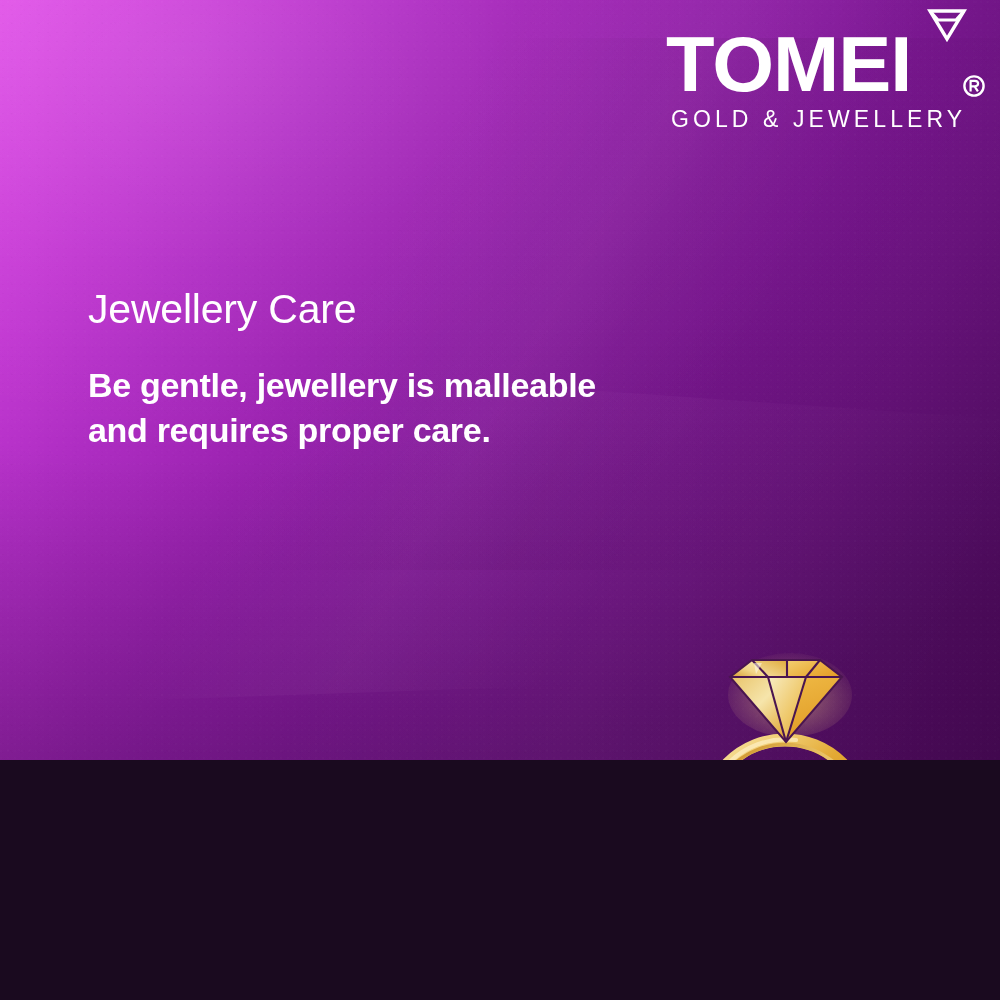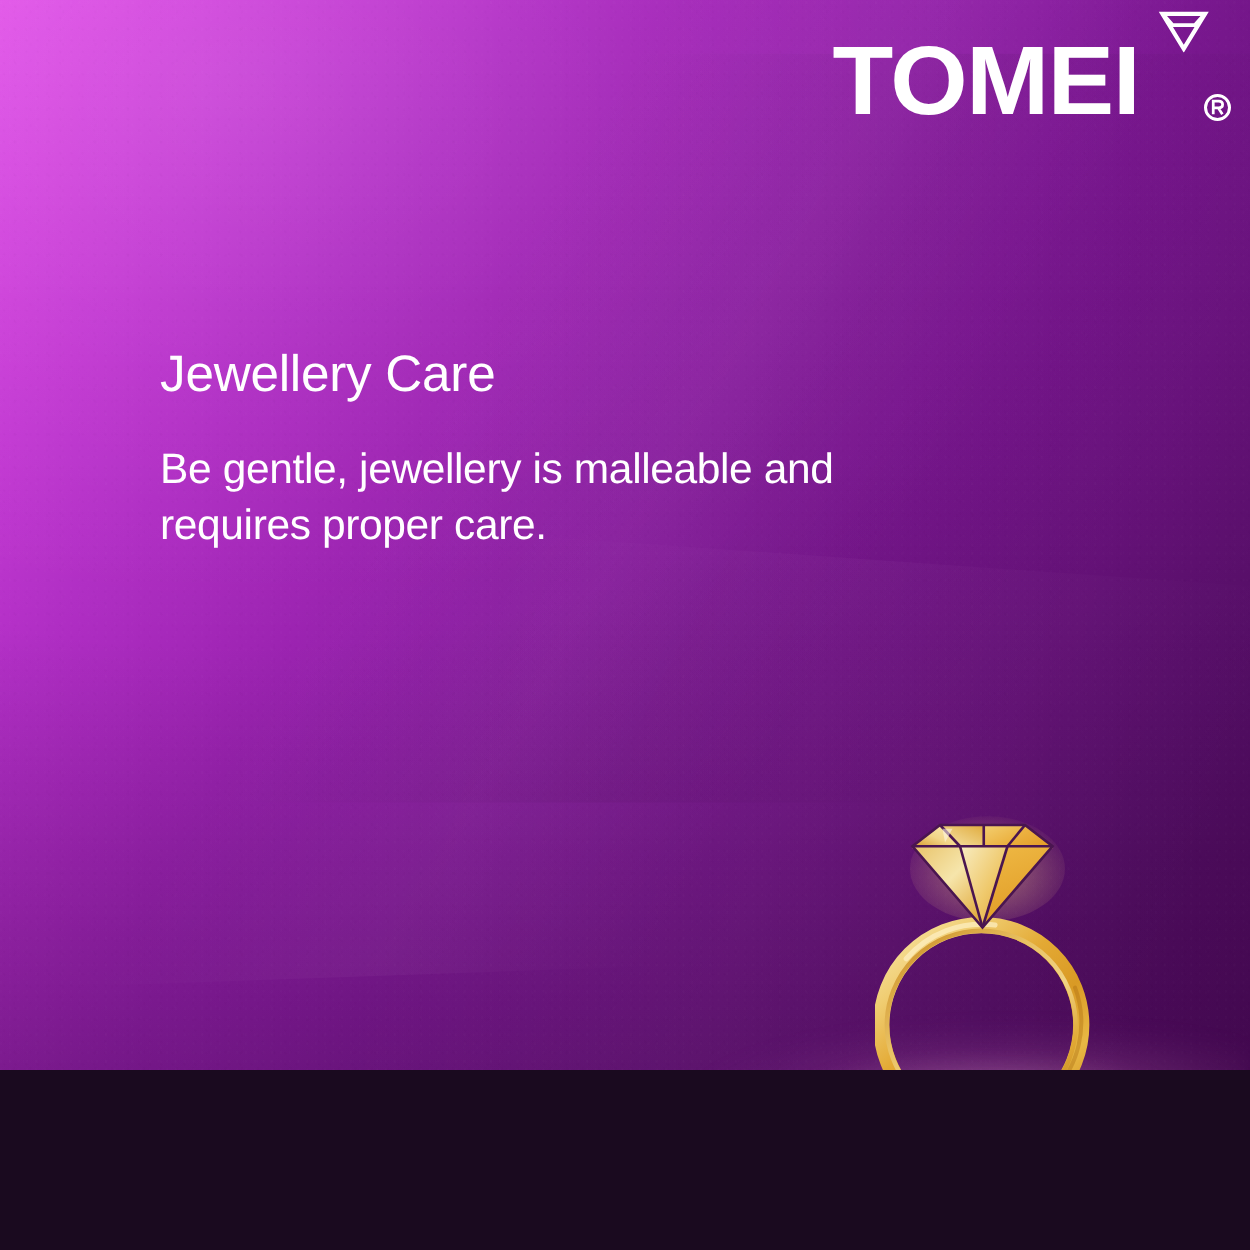--- a/index.html
+++ b/index.html
@@ -4,21 +4,21 @@
 <title>Tomei Jewellery Care</title>
 <style>
   html, body {
     margin: 0;
     padding: 0;
     background: #1a0a1f;
   }
   .canvas {
     position: relative;
     width: 1000px;
-    height: 856px;
+    height: 760px;
     overflow: hidden;
     font-family: "Liberation Sans", sans-serif;
     background: #7a1480;
   }
 
   
   .bg-base {
     position: absolute;
     inset: 0;
     background:
@@ -168,38 +168,37 @@
     font-size: 23px;
     line-height: 26px;
     letter-spacing: 4.1px;
     white-space: nowrap;
   }
 
   
   .copy {
     position: absolute;
     left: 88px;
-    top: 273px;
+    top: 283px;
     width: 580px;
-    margin-left: 40px;
   }
   .headline {
     color: #ffffff;
     font-family: "Liberation Sans", sans-serif;
     font-weight: normal;
     font-size: 41px;
     line-height: 52px;
     letter-spacing: -0.2px;
     margin: 0 0 28px 0;
     white-space: nowrap;
   }
   .para {
     color: #ffffff;
     font-family: "Liberation Sans", sans-serif;
-    font-weight: normal;
+    font-weight: bold;
     font-size: 34px;
     line-height: 45px;
     letter-spacing: -0.3px;
     margin: 0;
     max-width: 545px;
   }
   .para + .para { margin-top: 45px; }
 
   
   .ring-art {
@@ -238,20 +237,21 @@
     <div class="logo-reg">
       <svg viewBox="0 0 24 24" width="24" height="24" aria-hidden="true">
         <circle cx="12" cy="12" r="9.6" fill="none" stroke="#ffffff" stroke-width="2.4"></circle>
         <path d="M 8.6 17.4 L 8.6 6.8 L 12.9 6.8
                  C 15.1 6.8 16.1 8.0 16.1 9.6
                  C 16.1 11.2 15.1 12.3 12.9 12.3
                  L 8.6 12.3 M 12.6 12.3 L 15.9 17.4" fill="none" stroke="#ffffff" stroke-width="2.2" stroke-linecap="butt" stroke-linejoin="miter"></path>
       </svg>
     </div>
 
+    <div class="logo-tagline">GOLD &amp; JEWELLERY</div>
   </div>
 
   <div class="copy">
     <div class="headline">Jewellery Care</div>
     <p class="para">Be gentle, jewellery is malleable and requires proper care.</p>
   </div>
 
   <div class="ring-art">
     <svg viewBox="0 0 190 265" width="190" height="265" aria-hidden="true">
       <defs>

